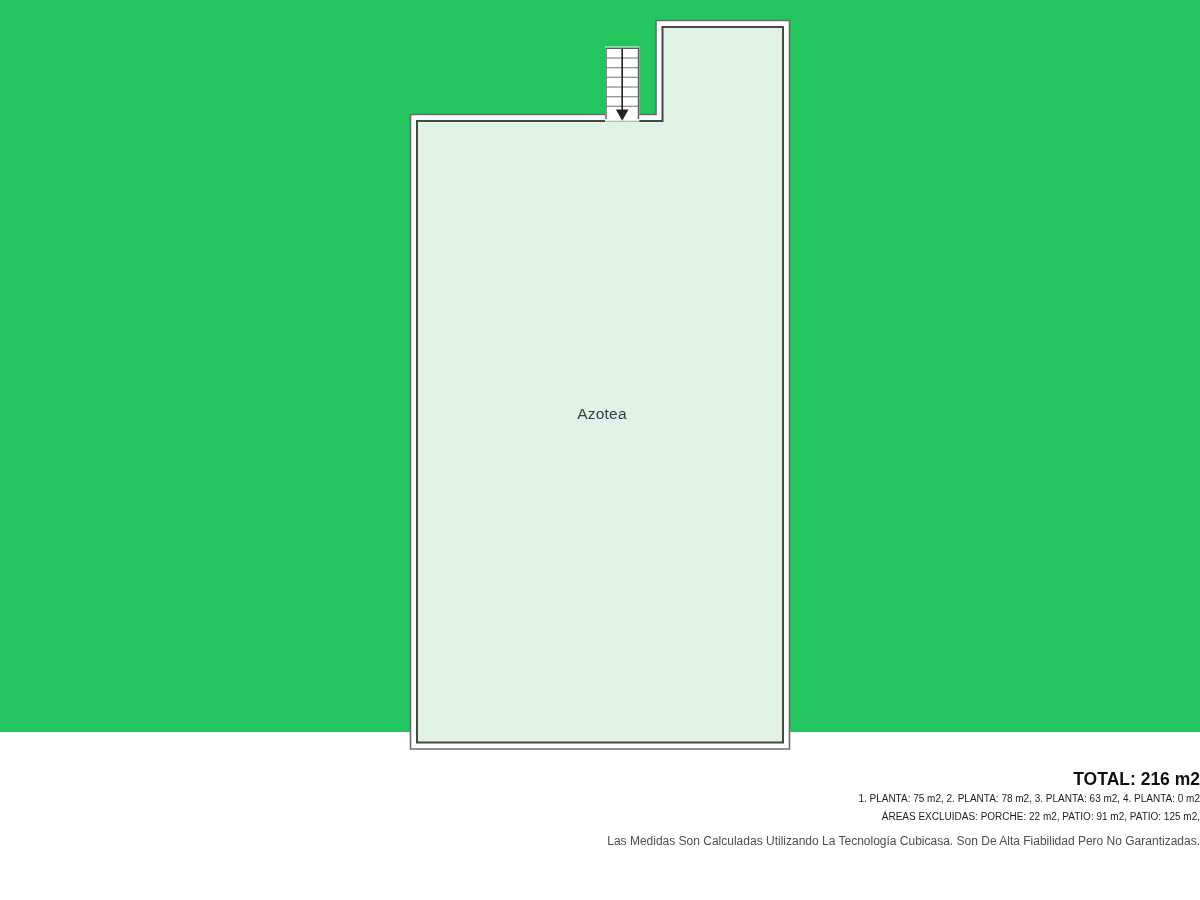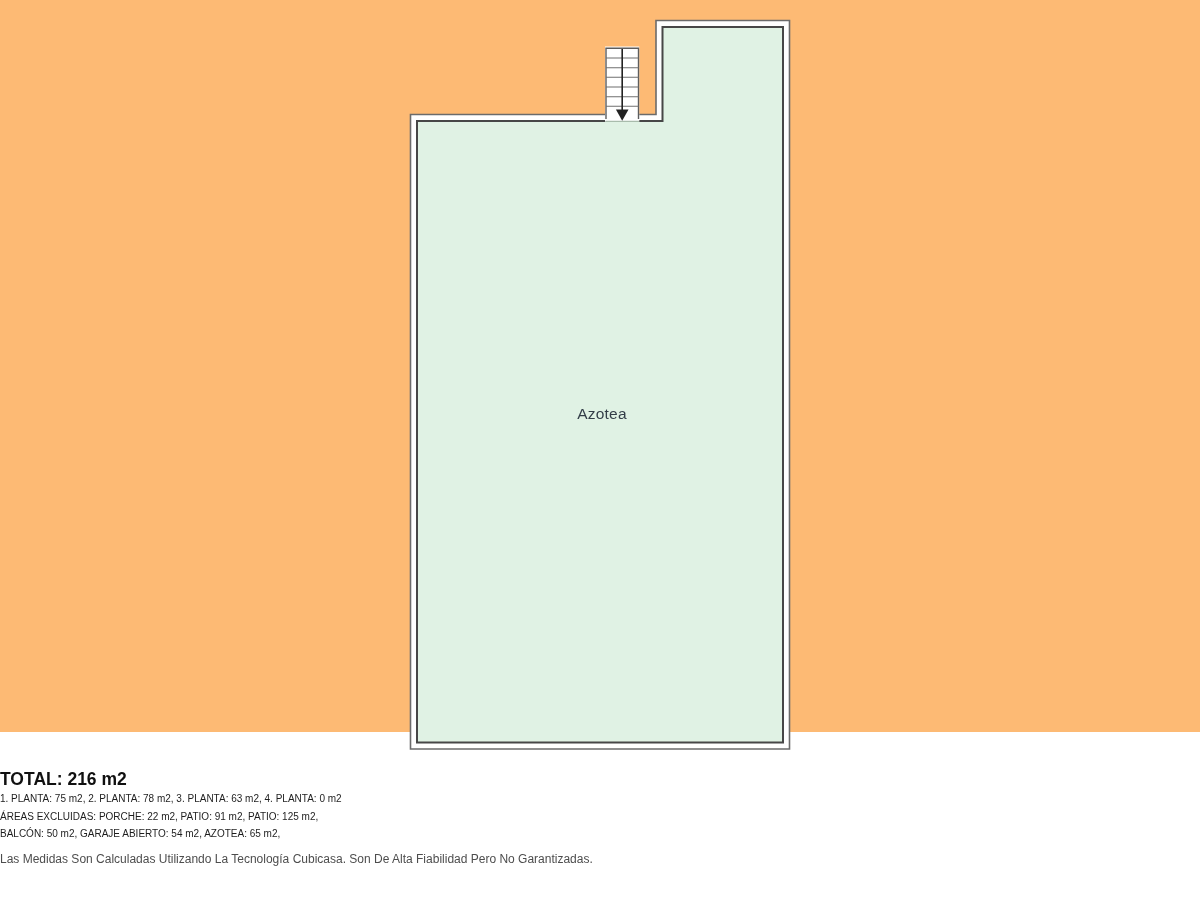--- a/index.html
+++ b/index.html
@@ -8,21 +8,21 @@
     background: #ffffff;
     width: 1200px;
     height: 900px;
     overflow: hidden;
     font-family: "Liberation Sans", sans-serif;
   }
   .canvas {
     position: relative;
     width: 1200px;
     height: 732px;
-    background: #fdba74;
+    background: #22c55e;
   }
   .plan-svg {
     position: absolute;
     left: 0;
     top: 0;
   }
   .room-label {
     position: absolute;
     left: 412px;
     top: 404px;
@@ -31,21 +31,21 @@
     color: #333e48;
     font-size: 15.5px;
     line-height: 19.5px;
     letter-spacing: 0.2px;
   }
   .summary {
     position: absolute;
     left: 0;
     top: 768px;
     width: 1200px;
-    text-align: left;
+    text-align: right;
     color: #1d1d1d;
   }
   .summary .total {
     font-size: 17.5px;
     font-weight: bold;
     line-height: 22px;
     color: #101010;
   }
   .summary .sline {
     font-size: 10px;
@@ -91,17 +91,16 @@
   </svg>
 
   <div class="room-label">
     <div>Azotea</div>
   </div>
 
   <div class="summary">
     <div class="total">TOTAL: 216 m2</div>
     <div class="sline">1. PLANTA: 75 m2, 2. PLANTA: 78 m2, 3. PLANTA: 63 m2, 4. PLANTA: 0 m2</div>
     <div class="sline">ÁREAS EXCLUIDAS: PORCHE: 22 m2, PATIO: 91 m2, PATIO: 125 m2,</div>
-    <div class="sline">BALCÓN: 50 m2, GARAJE ABIERTO: 54 m2, AZOTEA: 65 m2,</div>
     <div class="disclaimer">Las Medidas Son Calculadas Utilizando La Tecnología Cubicasa. Son De Alta Fiabilidad Pero No Garantizadas.</div>
   </div>
 
 </div>
 
 </body></html>

